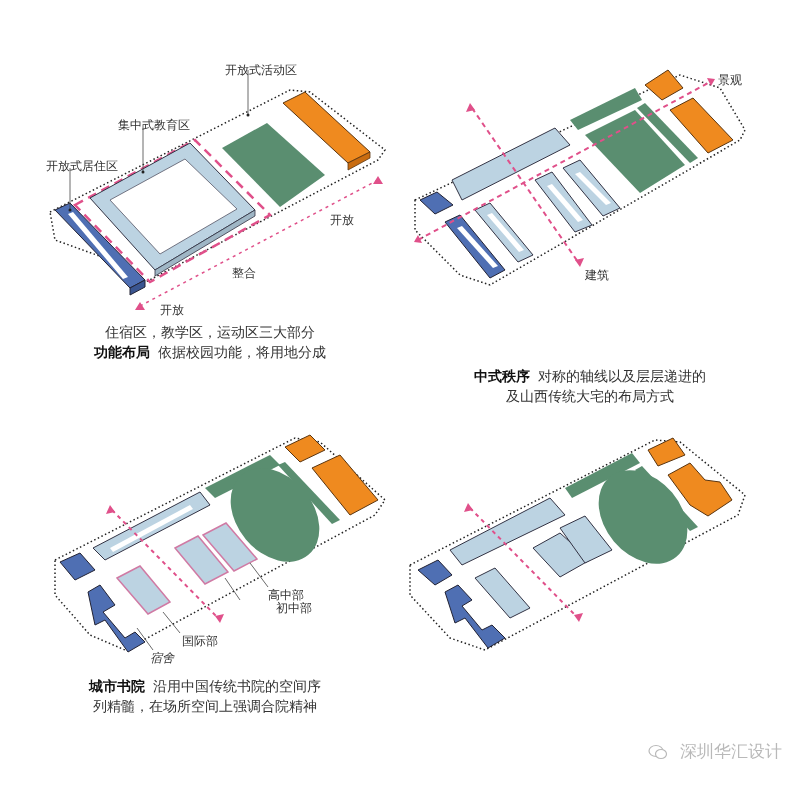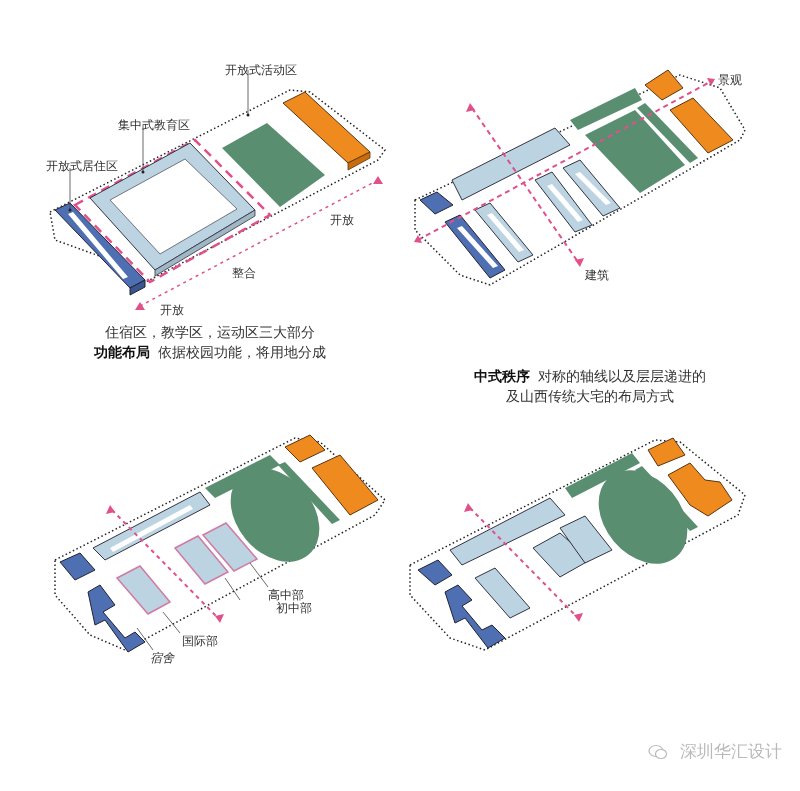--- a/index.html
+++ b/index.html
@@ -117,20 +117,24 @@
     <polygon points="220,203 224,194 215,196" fill="#e0508a"></polygon>
     <line x1="250" y1="143" x2="268" y2="167" stroke="#444" stroke-width="0.8"></line>
     <line x1="225" y1="158" x2="240" y2="180" stroke="#444" stroke-width="0.8"></line>
     <line x1="163" y1="192" x2="180" y2="213" stroke="#444" stroke-width="0.8"></line>
     <line x1="137" y1="208" x2="153" y2="230" stroke="#444" stroke-width="0.8"></line>
   </svg>
   <span class="lbl" style="left:268px;top:167px;">高中部</span>
   <span class="lbl" style="left:240px;top:180px;margin-left:36px;">初中部</span>
   <span class="lbl" style="left:182px;top:213px;">国际部</span>
   <span class="lbl" style="left:150px;top:230px;font-style:italic;">宿舍</span>
+  <div class="caption" style="left:40px;top:256px;width:330px;">
+    <div><span class="title">城市书院</span><span>沿用中国传统书院的空间序</span></div>
+    <div>列精髓，在场所空间上强调合院精神</div>
+  </div>
 </div>
 
 <div class="panel" style="left:400px;top:420px;height:371px;">
   <svg width="400" height="250">
     <path d="M10,145 L255,20 L280,22 L345,75 L338,95 L85,230 L50,218 L10,175 Z" fill="none" stroke="#222" stroke-width="1.5" stroke-dasharray="1.5,2.5"></path>
     <polygon points="165,68 232,33 240,43 172,78" fill="#5a8e70"></polygon>
     <ellipse cx="243" cy="97" rx="38" ry="52" transform="rotate(-40 243 97)" fill="#5a8e70"></ellipse>
     <polygon points="235,50 242,46 298,107 290,111" fill="#5a8e70"></polygon>
     <polygon points="248,30 273,18 285,35 258,46" fill="#ef8a1f" stroke="#5a3510" stroke-width="1"></polygon>
     <path d="M268,55 L290,43 L305,60 L320,62 L332,80 L308,96 L290,85 Z" fill="#ef8a1f" stroke="#5a3510" stroke-width="1"></path>

